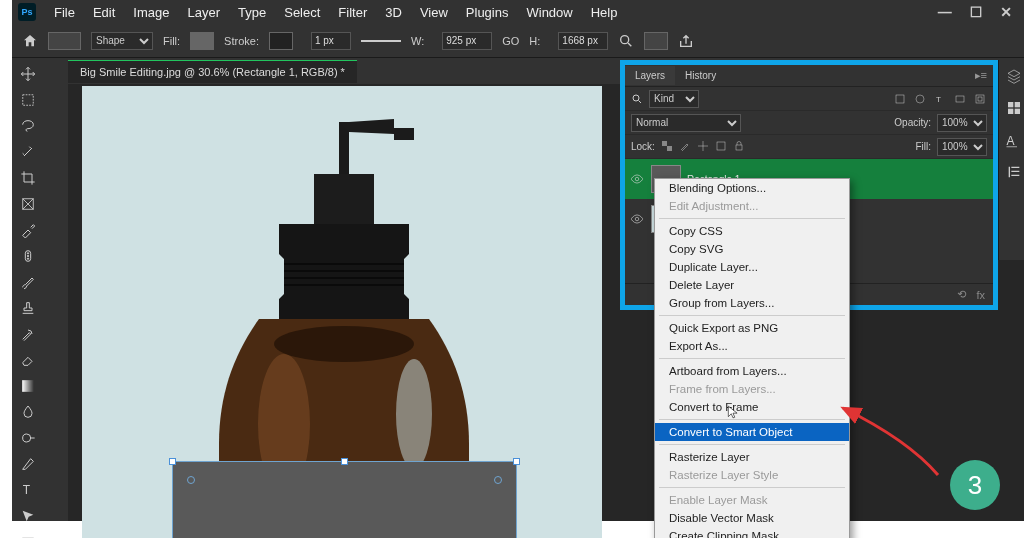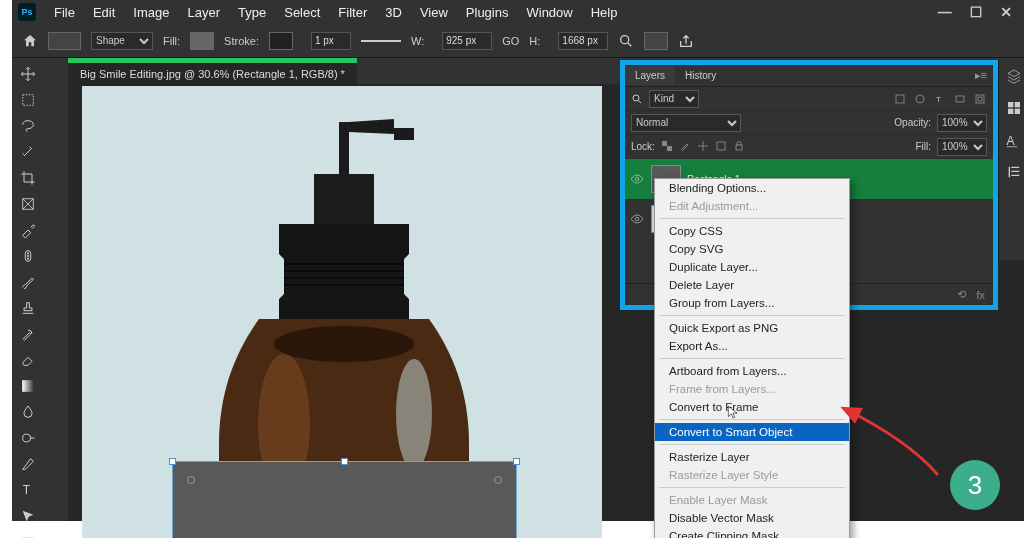--- a/index.html
+++ b/index.html
@@ -18,21 +18,21 @@
   .swatch-box { width: 33px; height: 18px; border: 1px solid #666; background: #444; }
   .small-input { width: 40px; height: 18px; background: #2a2a2a; border: 1px solid #555; color: #ddd; font-size: 10px; padding: 0 3px; margin-left: 8px; }
   .wide-input { width: 50px; }
 
   .workspace { display: flex; height: calc(100% - 58px); }
   .tools { width: 56px; background: #323232; padding: 4px; display: flex; flex-wrap: wrap; gap: 2px; align-content: flex-start; }
   .tool { width: 24px; height: 24px; display: flex; align-items: center; justify-content: center; color: #ccc; }
   
   .center { flex: 1; background: #262626; position: relative; }
   .tab { height: 26px; background: #323232; display: flex; align-items: center; }
-  .tab-item { background: #262626; color: #ddd; font-size: 11px; padding: 5px 12px; border-top: 5px solid #22c55e;}
+  .tab-item { background: #262626; color: #ddd; font-size: 11px; padding: 5px 12px; border-top: 1px solid #22c55e;}
   .canvas { position: absolute; left: 14px; top: 28px; width: 520px; height: 500px; background: #cfe1e3; overflow: hidden;}
   .bottle { position: absolute; left: 82px; top: 18px; width: 360px; height: 480px;}
   .rect-shape { position: absolute; left: 90px; top: 375px; width: 345px; height: 155px; background: #595959; border: 1px solid #6fa4d0; }
   .handle { position: absolute; width: 7px; height: 7px; background: #fff; border: 1px solid #4a90d9; }
   .anchor { position: absolute; width: 8px; height: 8px; border: 1.5px solid #6fa4d0; border-radius: 50%; }
 
   .right-strip { position: absolute; right: 0; top: 60px; width: 30px; height: 200px; background: #323232; display: flex; flex-direction: column; align-items: center; gap: 12px; padding-top: 6px; border-left: 1px solid #1a1a1a;}
   .right-strip .ico { color: #ccc; width:20px;height:20px; display:flex;align-items:center;justify-content:center;}
 
   .layers-panel { position: absolute; right: 30px; top: 60px; width: 378px; height: 250px; background: #323232; border: 5px solid #0ea5e9; }

